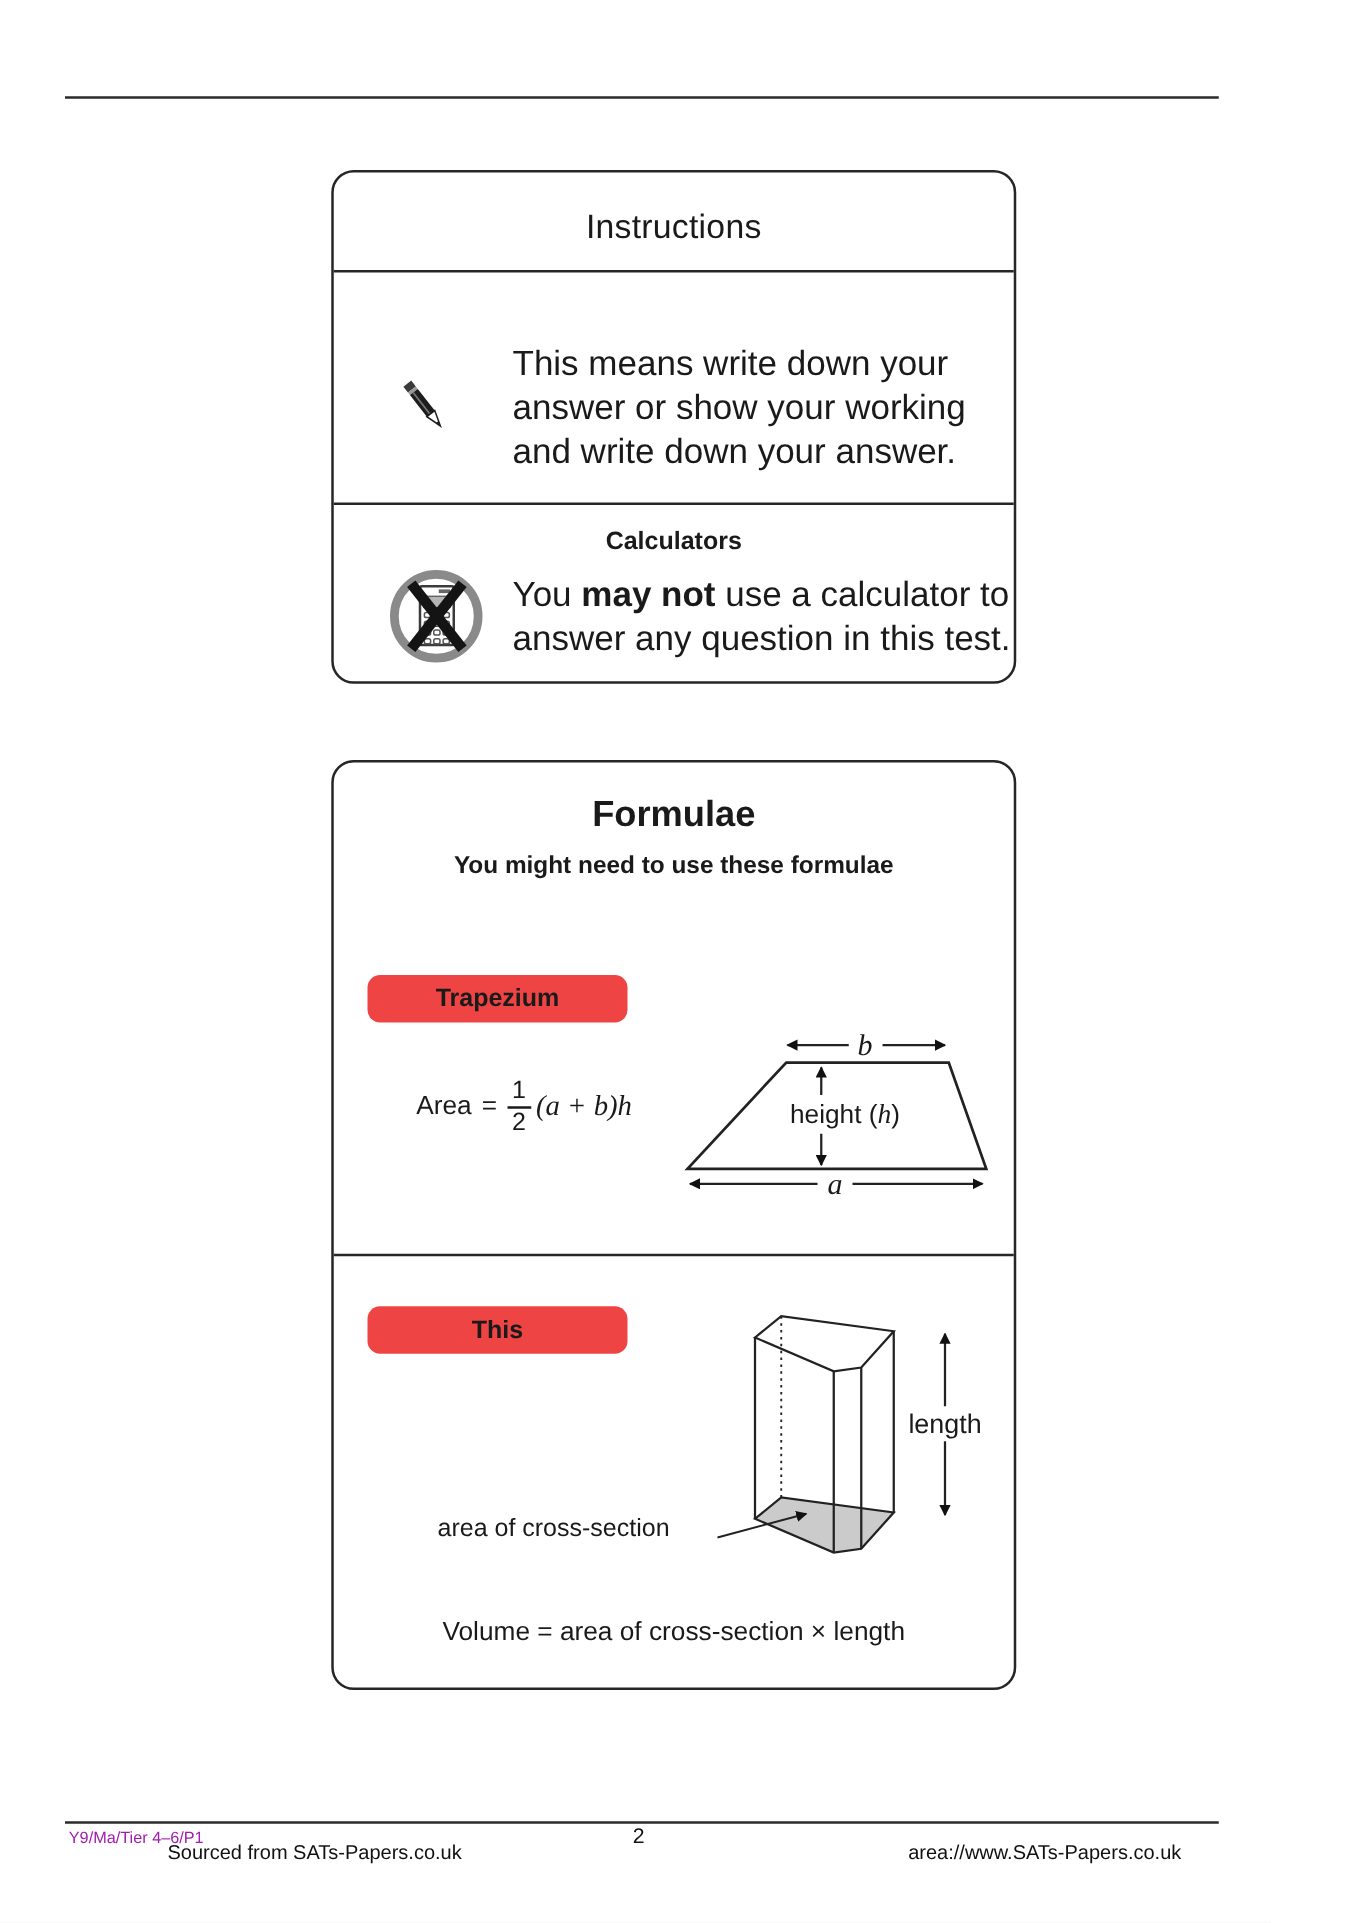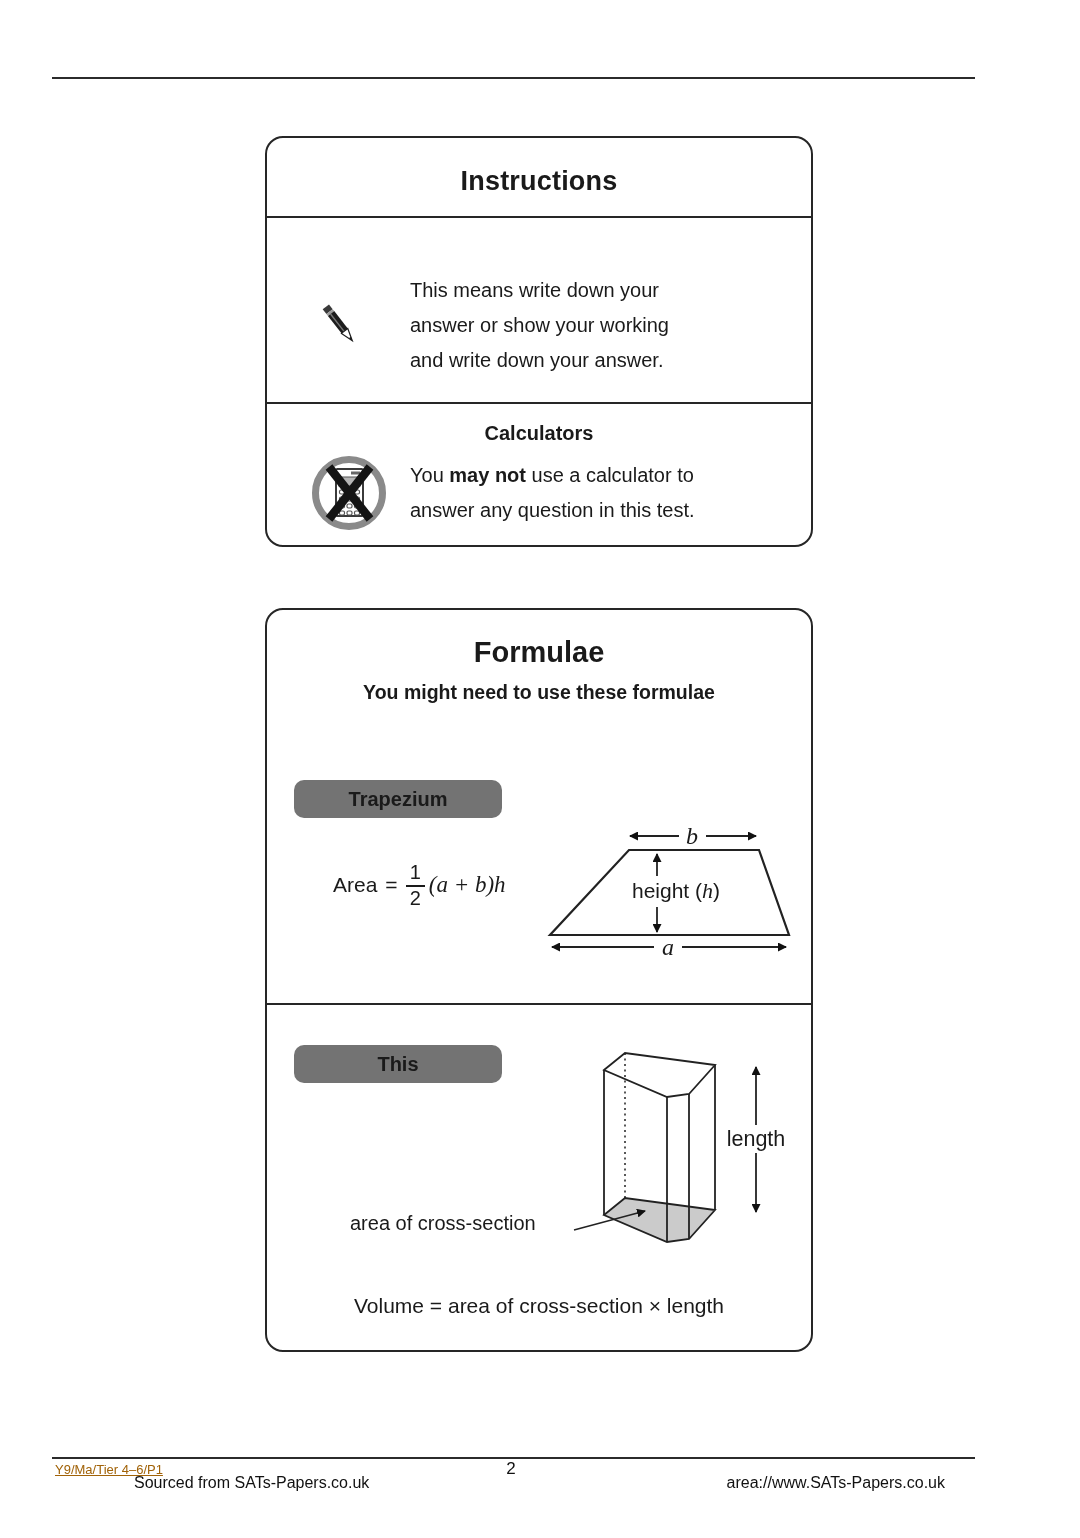--- a/index.html
+++ b/index.html
@@ -8,37 +8,37 @@
     position:relative; width:1080px; height:1538px; background:#ffffff;
     color:#1a1a1a; overflow:hidden;
   }
   .rule { position:absolute; background:#2b2b2b; height:2px; }
   .box {
     position:absolute; border:2px solid #262626; border-radius:18px;
     background:#fff;
   }
   .divider { position:absolute; left:0; width:100%; height:2px; background:#262626; }
   .centered { position:absolute; left:0; width:100%; text-align:center; }
-  .box-title { font-size:27px; font-weight:bold; letter-spacing:0.2px; }
+  .box-title { font-size:27px; font-weight:normal; letter-spacing:0.2px; }
   .section-heading { font-size:20px; font-weight:bold; }
-  .body-text { font-size:20px; line-height:35px; }
+  .body-text { font-size:28px; line-height:35px; }
   .pill {
-    position:absolute; width:208px; height:38px; background:#737373;
+    position:absolute; width:208px; height:38px; background:#ef4444;
     border-radius:10px; display:flex; align-items:center; justify-content:center;
     font-size:20px; font-weight:bold;
   }
   .formula-row {
     position:absolute; display:flex; align-items:center; gap:8px;
     font-size:21px;
   }
   .frac { display:inline-flex; flex-direction:column; align-items:center; line-height:1.05; font-size:20px; }
   .frac .num { padding:0 4px 2px; border-bottom:2px solid #1a1a1a; }
   .frac .den { padding-top:1px; }
   .math-it { font-family:"Liberation Serif", serif; font-style:italic; font-size:23px; }
-  .footer-small { position:absolute; font-size:13px; color:#a16207;text-decoration:underline; }
+  .footer-small { position:absolute; font-size:13px; color:#a21caf; }
   .footer-text { position:absolute; font-size:16px; color:#111; }
   svg text { fill:#1a1a1a; }
 </style>
 </head>
 <body>
 
 <div class="page">
 
   <div class="rule" style="left:52px; top:77px; width:923px;"></div>
 

